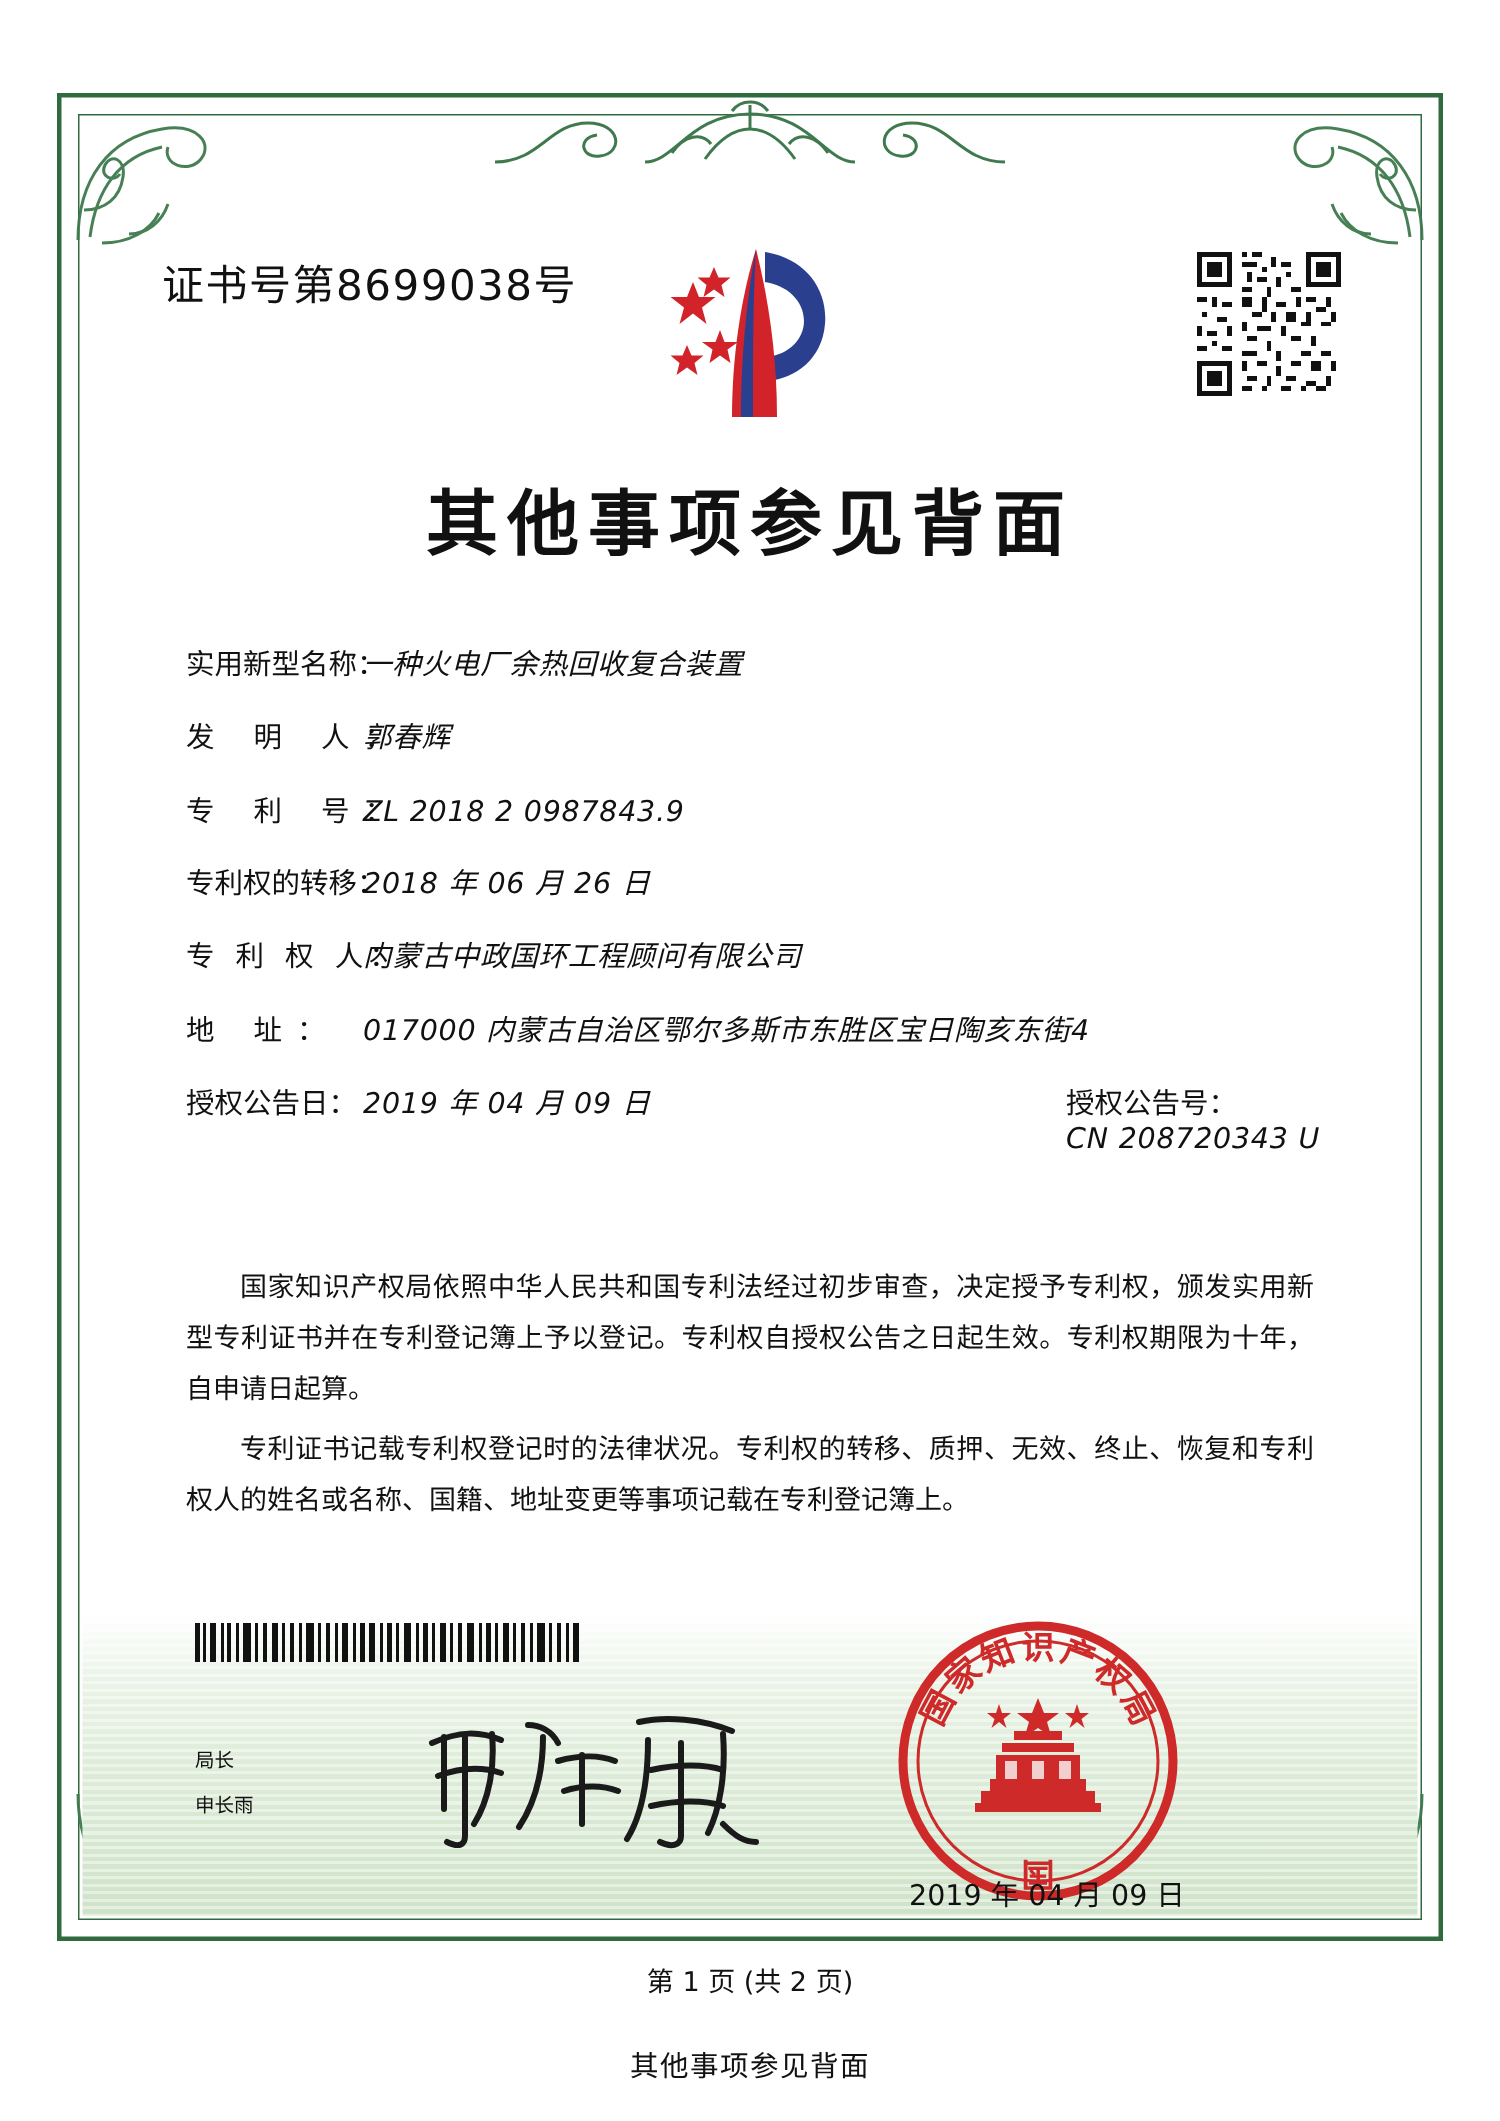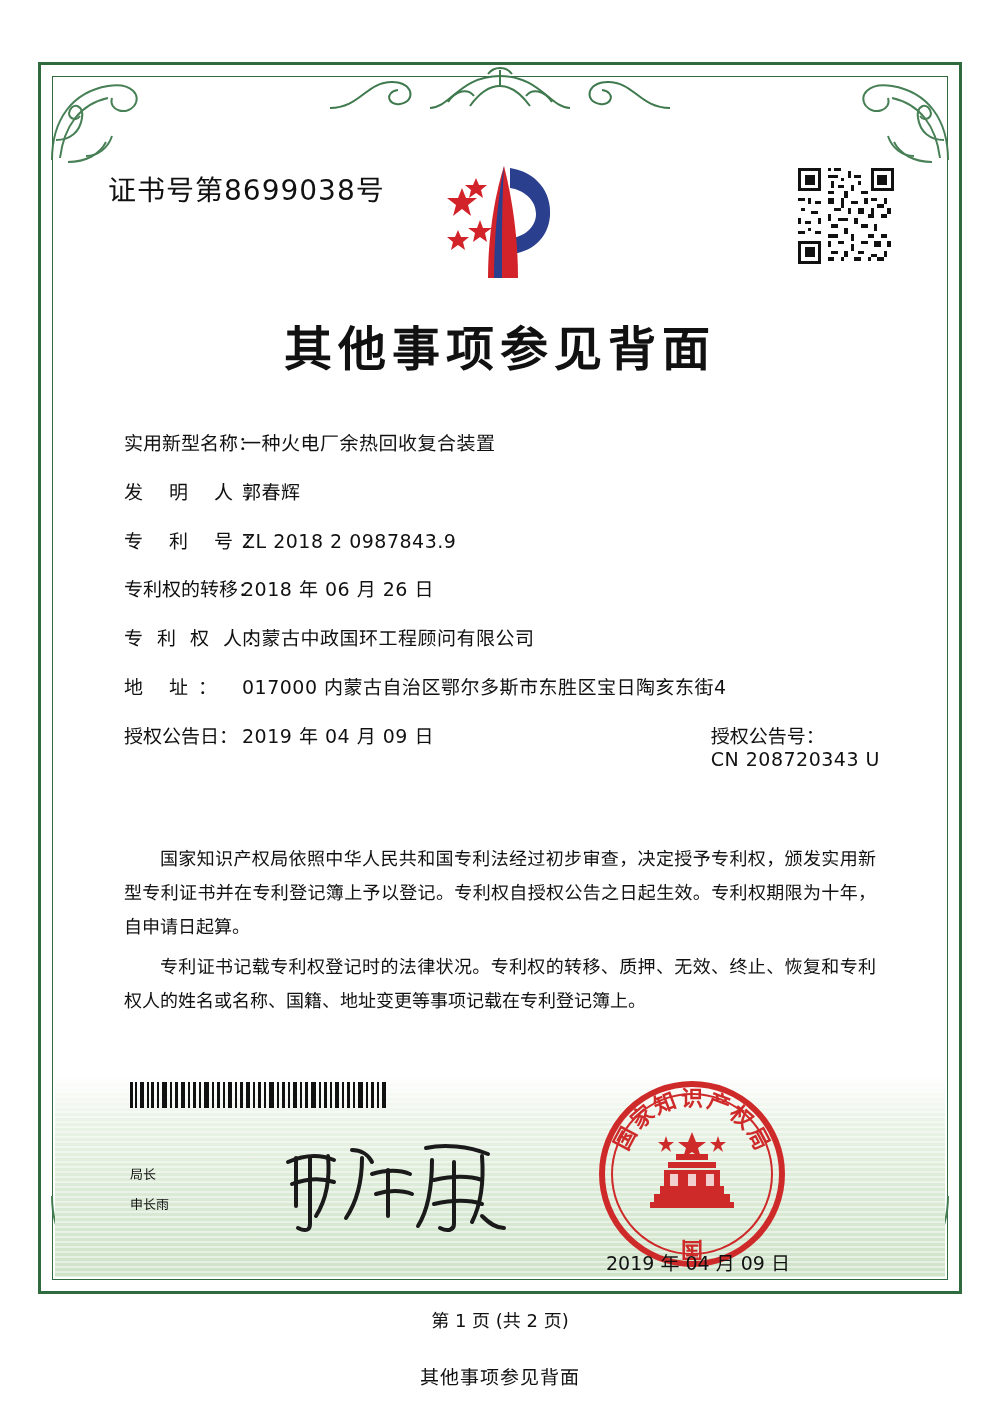--- a/index.html
+++ b/index.html
@@ -84,20 +84,21 @@
     width:118px;
     flex:0 0 118px;
     letter-spacing:0px;
     white-space:nowrap;
   }
   .field .lbl.sp2{letter-spacing:10px;}
   .field .lbl.sp3{letter-spacing:4px;}
   .field .val{
     flex:1;
     letter-spacing:.5px;
+    font-style:italic;
   }
   .field .val .second-line{display:block;}
   .pub-wrap{display:flex;justify-content:space-between;}
   .pub-left{display:flex;width:372px;flex:0 0 372px;}
   .pub-right{display:flex;flex-direction:column;}
   .pub-right .lbl{width:auto;flex:0 0 auto;margin-right:8px;}
   
   .paras{
     position:absolute;
     left:124px;right:124px;top:842px;

